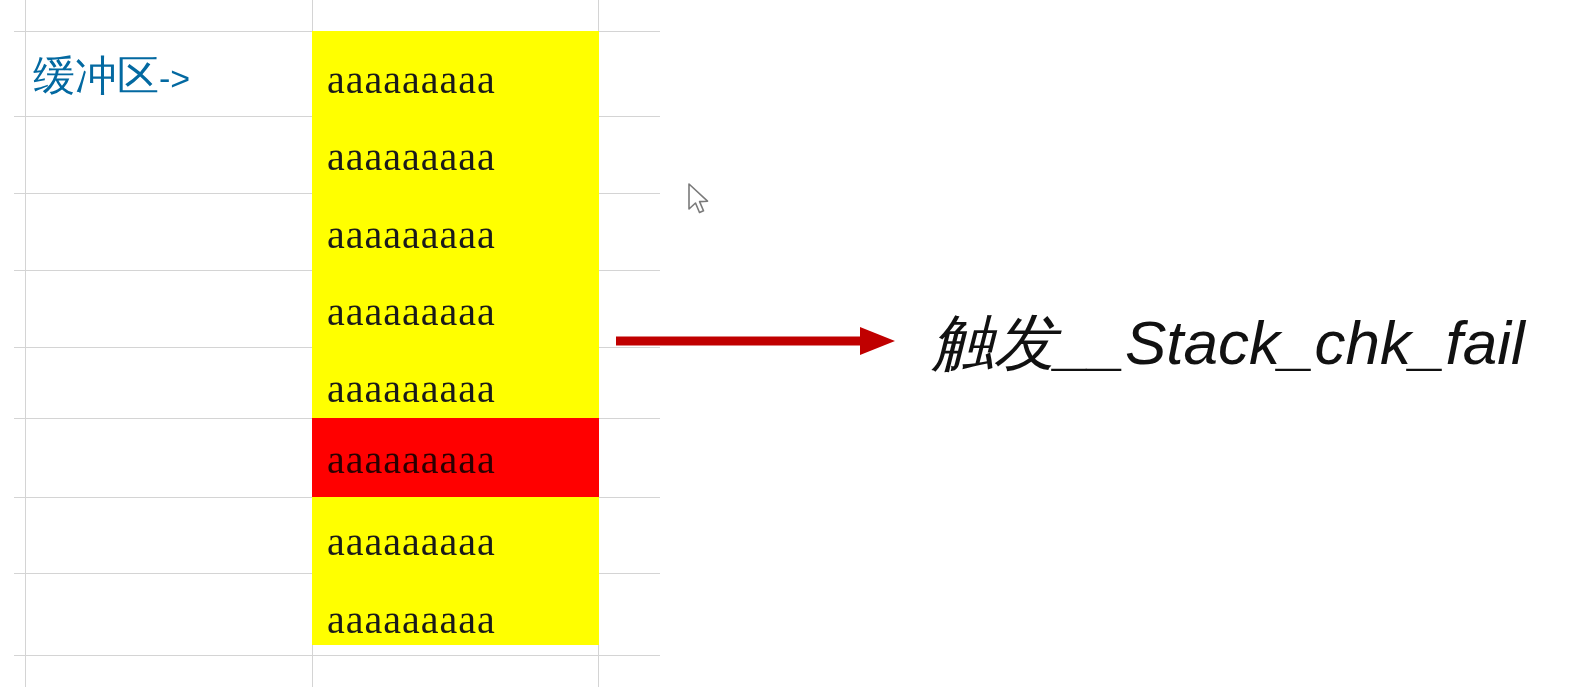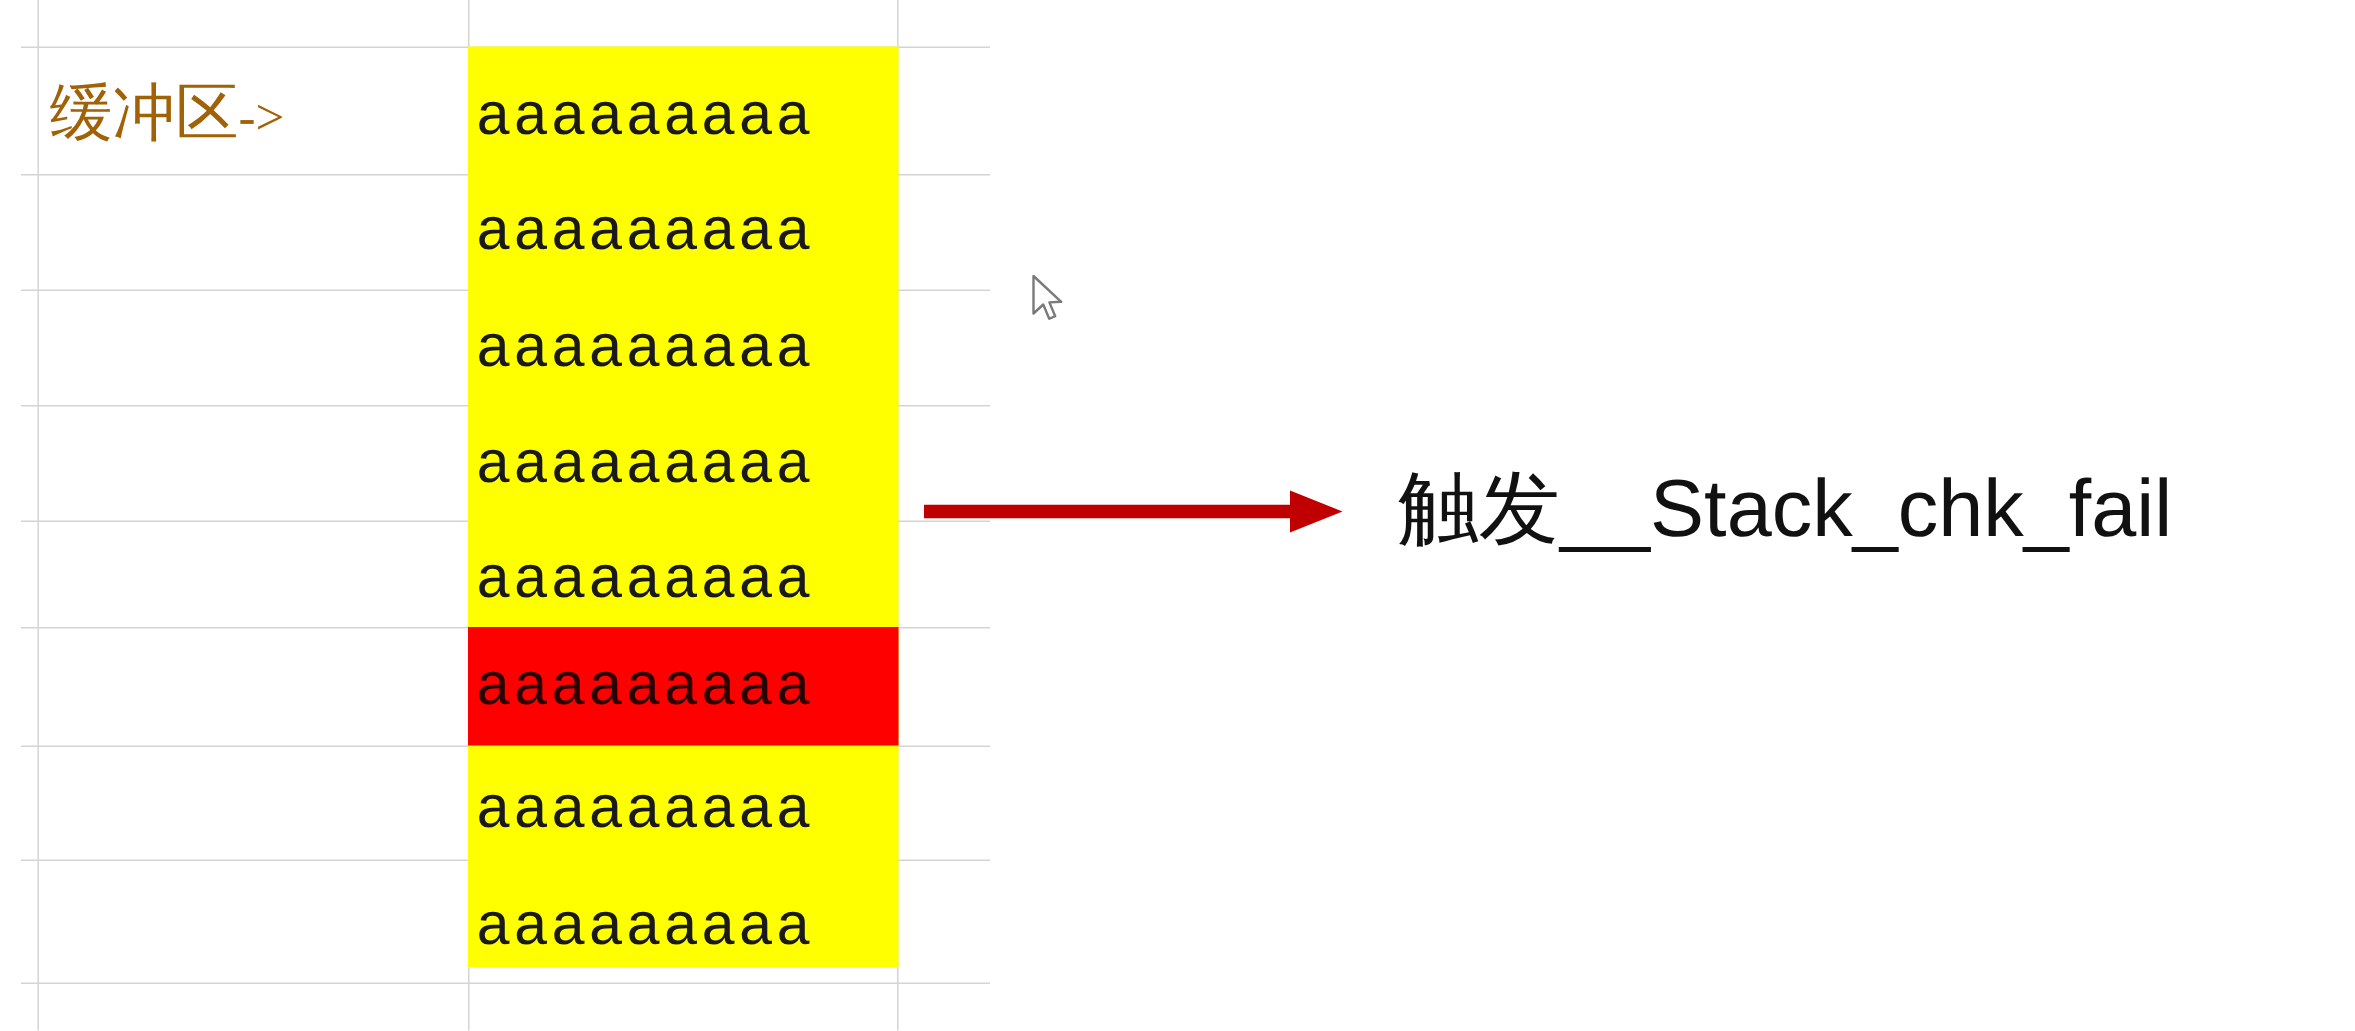--- a/index.html
+++ b/index.html
@@ -60,39 +60,39 @@
     left: 312px;
     top: 418px;
     width: 287px;
     height: 79px;
     background: #ff0000;
   }
 
   
   .cell-a {
     position: absolute;
-    left: 317px;
+    left: 327px;
     width: 280px;
     font-size: 40px;
     line-height: 1;
     color: #1a1a1a;
     letter-spacing: 1px;
     white-space: nowrap;
-    font-family: Liberation Mono, monospace;
+    font-family: Liberation Serif, serif;
   }
   .cell-a.on-red {
     color: #2b0000;
   }
 
   .label-left {
     position: absolute;
     left: 33px;
-    color: #a16207;
+    color: #0369a1;
     white-space: nowrap;
-    font-family: Liberation Serif, serif;
+    font-family: Liberation Sans, sans-serif;
   }
   .label-buffer {
     top: 55px;
     font-size: 42px;
     line-height: 1;
   }
   .label-buffer .cjk { font-size: 42px; }
   .label-buffer .ascii { font-size: 34px; }
 
   .label-canary {
@@ -120,25 +120,26 @@
     line-height: 1.55;
     color: #111111;
     font-family: "Liberation Sans", "DejaVu Sans", sans-serif;
   }
 
   
   .result-text {
     position: absolute;
     left: 932px;
     top: 312px;
-    font-size: 54px;
+    font-size: 62px;
     line-height: 1;
     color: #111111;
     white-space: nowrap;
     font-family: "Liberation Sans", "DejaVu Sans", sans-serif;
+    font-style: italic;
   }
 
   
   .cursor {
     position: absolute;
     left: 686px;
     top: 182px;
     width: 26px;
     height: 34px;
     pointer-events: none;

